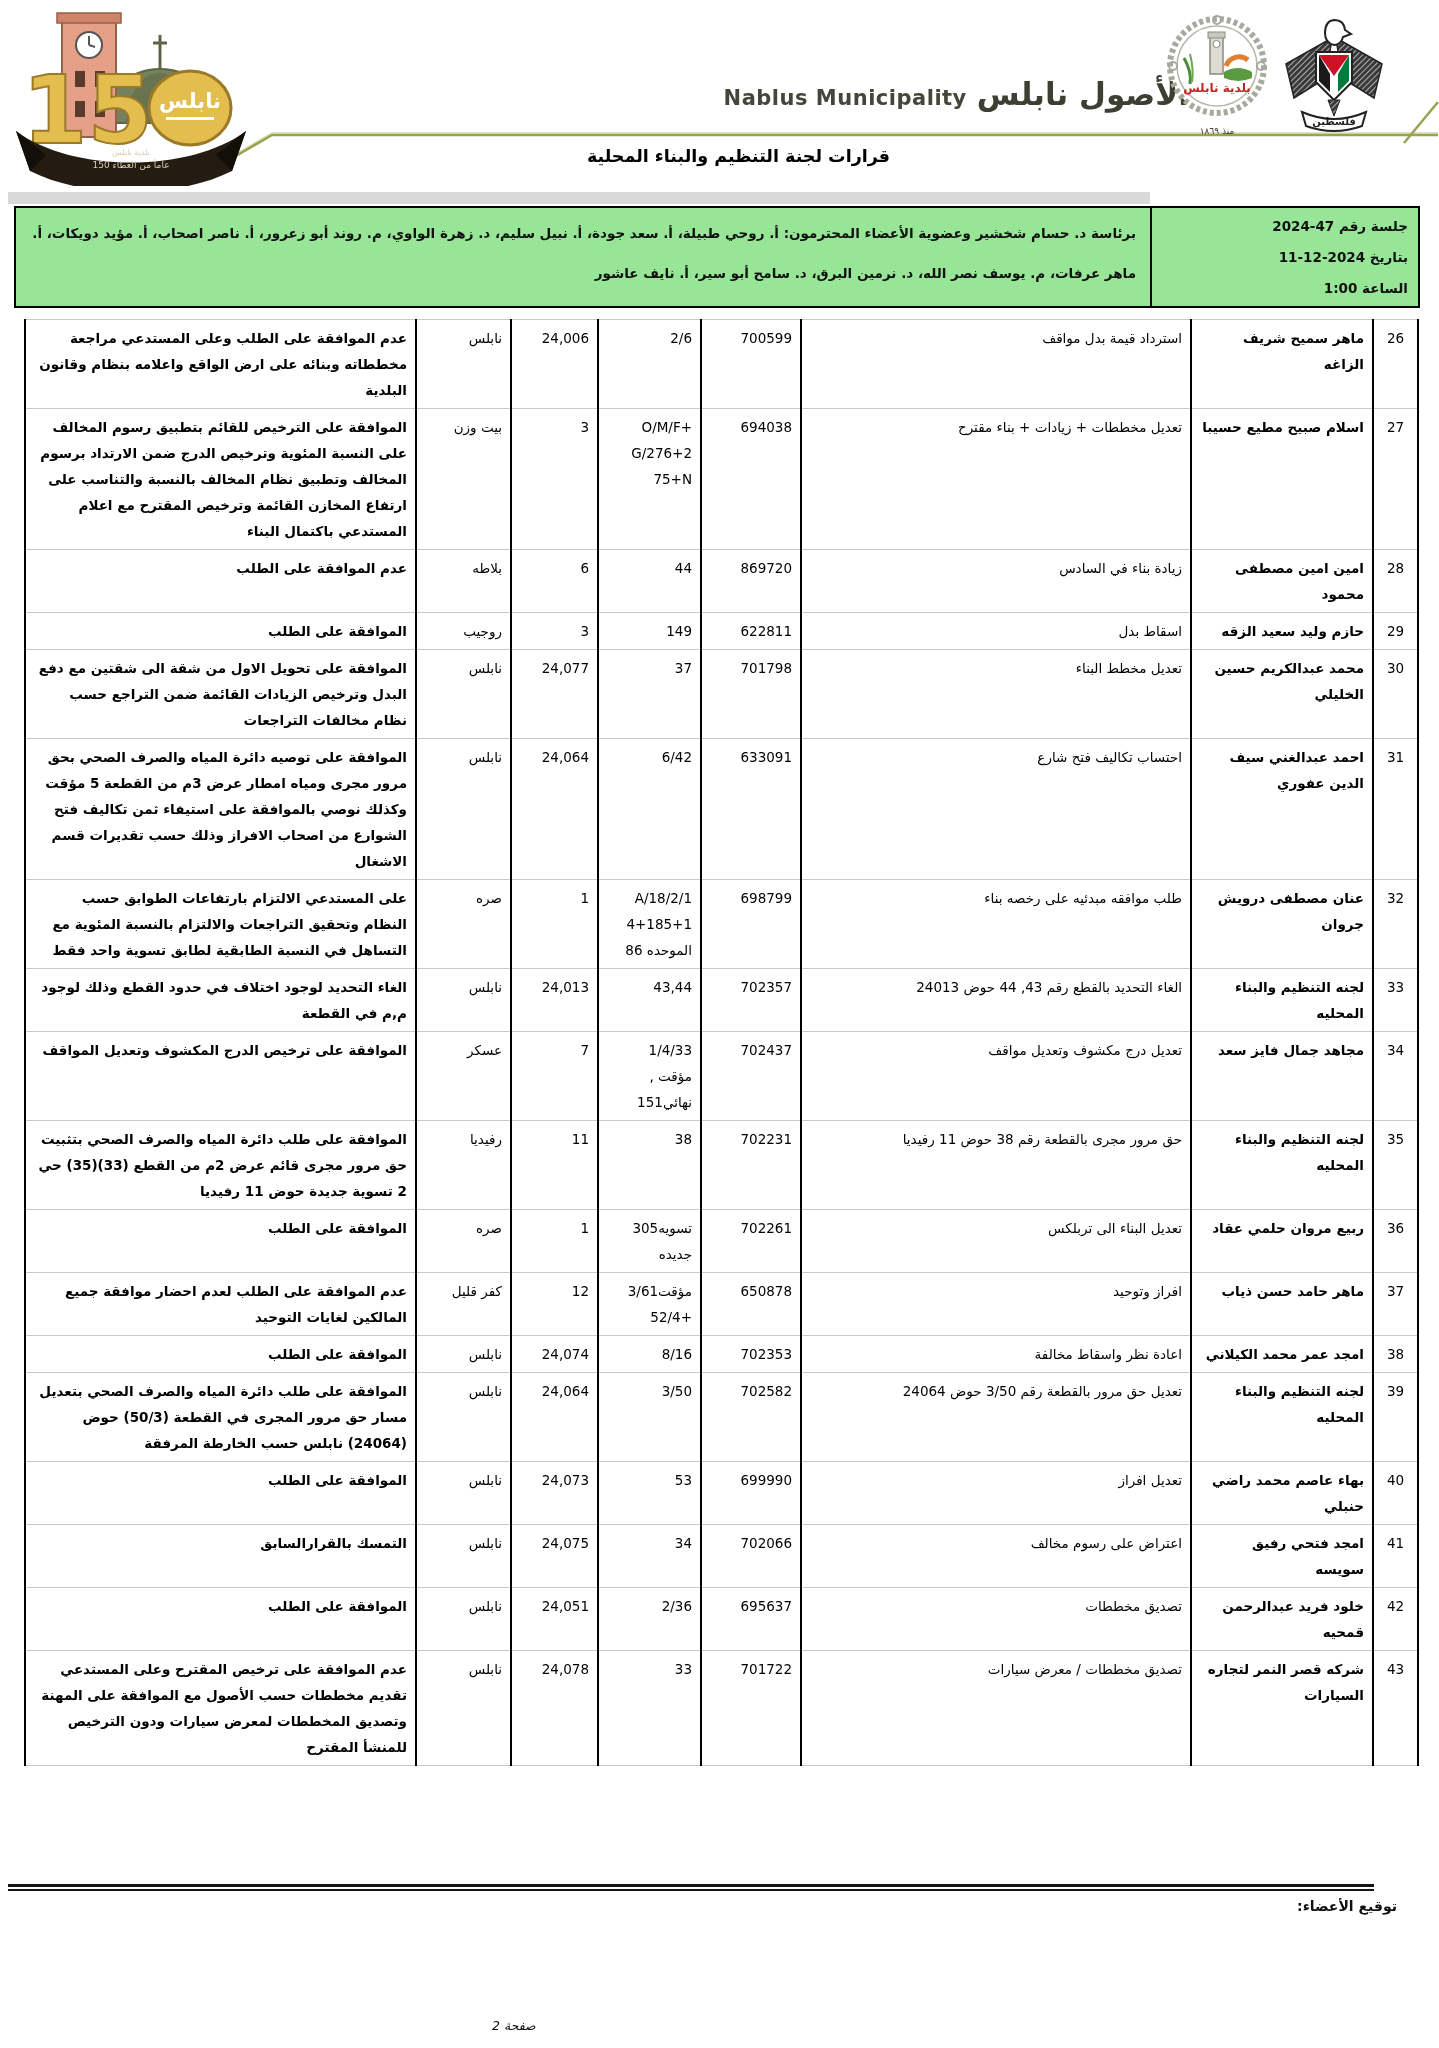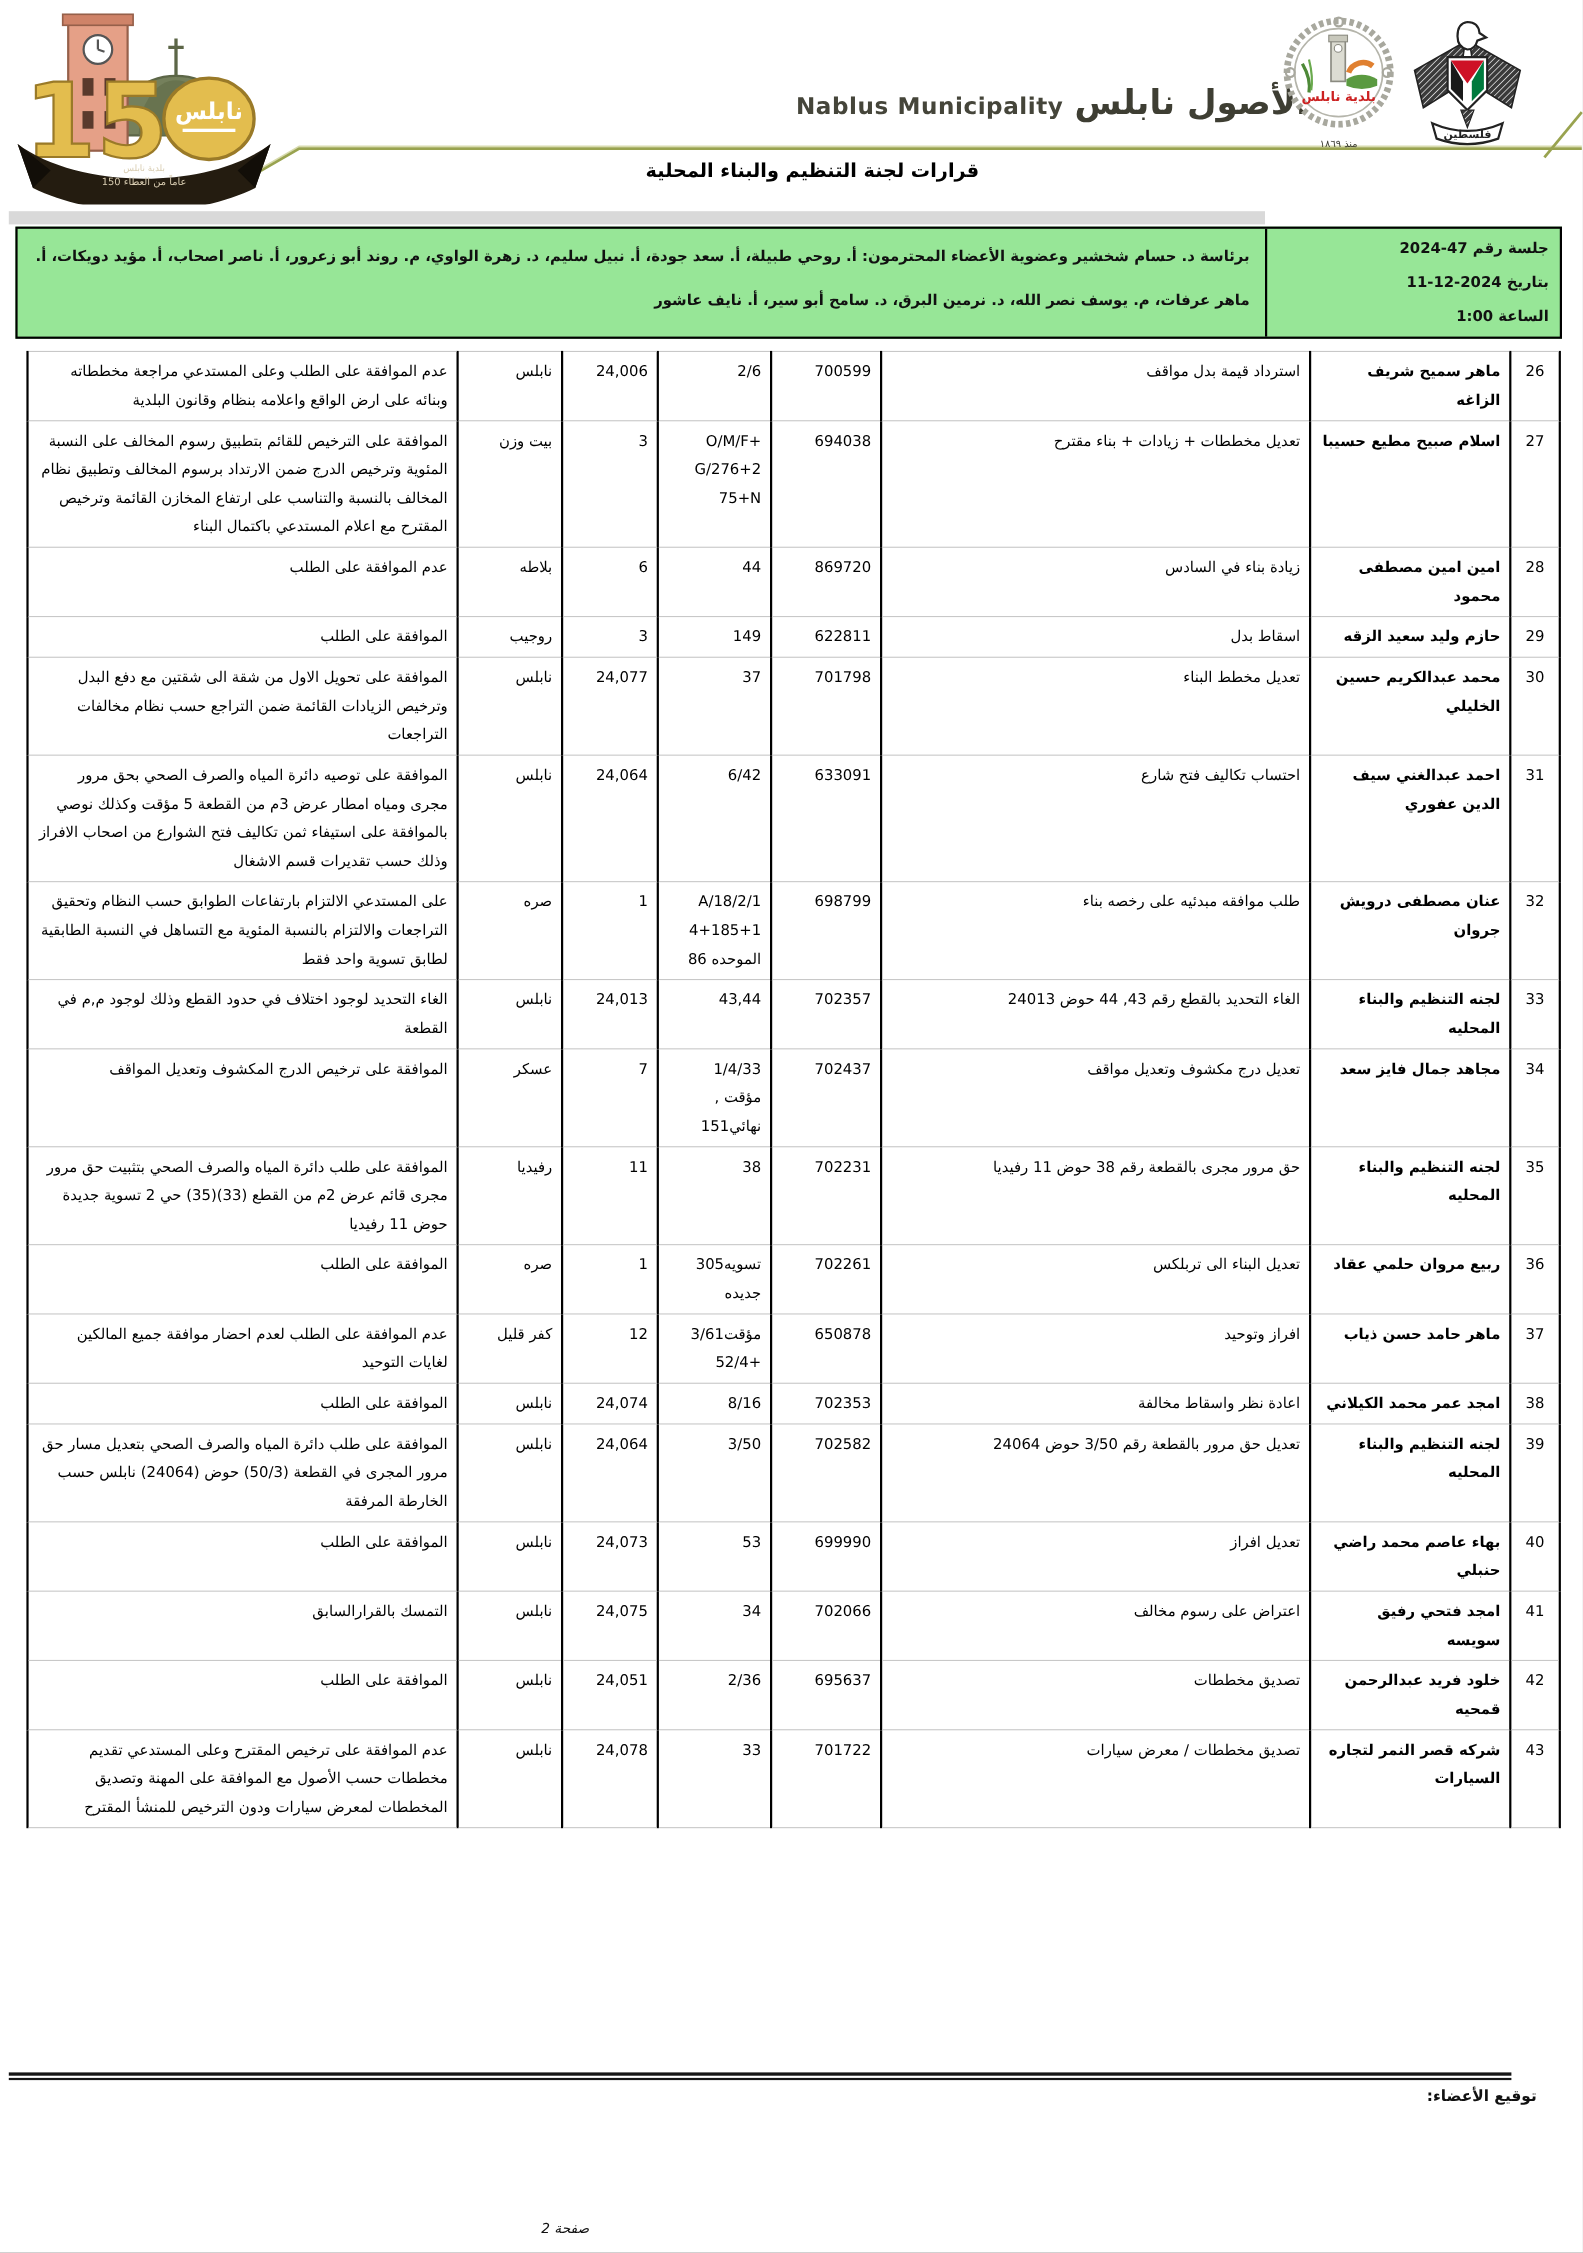--- a/index.html
+++ b/index.html
@@ -53,21 +53,21 @@
     font-size:13.5px;color:#000;word-wrap:break-word;
   }
   td.c-rownum{text-align:center;padding:5px 2px;}
   td.c-name{font-weight:bold;text-align:right;font-size:13px;}
   td.c-subject{text-align:right;}
   td.c-reqno{text-align:right;margin-left:28px;}
   td.c-plot{text-align:right;}
   td.c-plot div{text-align:right;}
   td.c-basin{text-align:right;}
   td.c-locality{text-align:right;font-size:12px;}
-  td.c-decision{font-weight:normal;text-align:right;}
+  td.c-decision{font-weight:bold;text-align:right;}
   
   .footer-rule{
     position:absolute;left:8px;top:1884px;width:1366px;height:2px;
     border-top:3px solid #151515;border-bottom:2px solid #151515;
   }
   .signature{
     position:absolute;right:80px;top:1898px;font-weight:bold;font-size:14px;direction:rtl;
   }
   .page-number{
     position:absolute;left:492px;top:2018px;font-size:12.5px;font-style:italic;direction:rtl;

